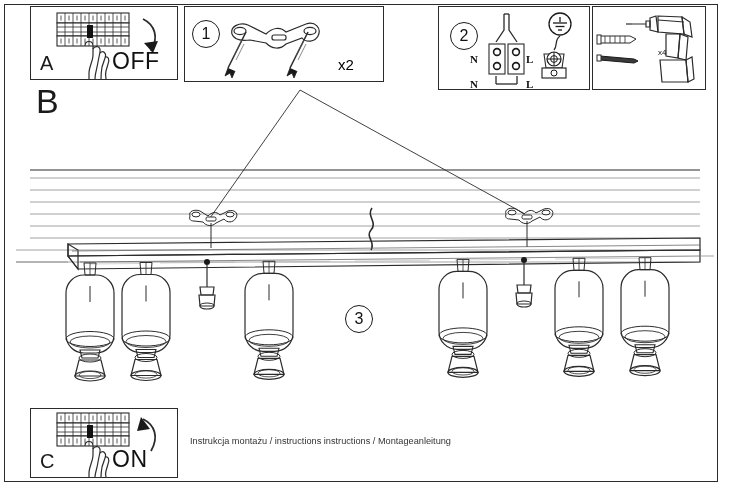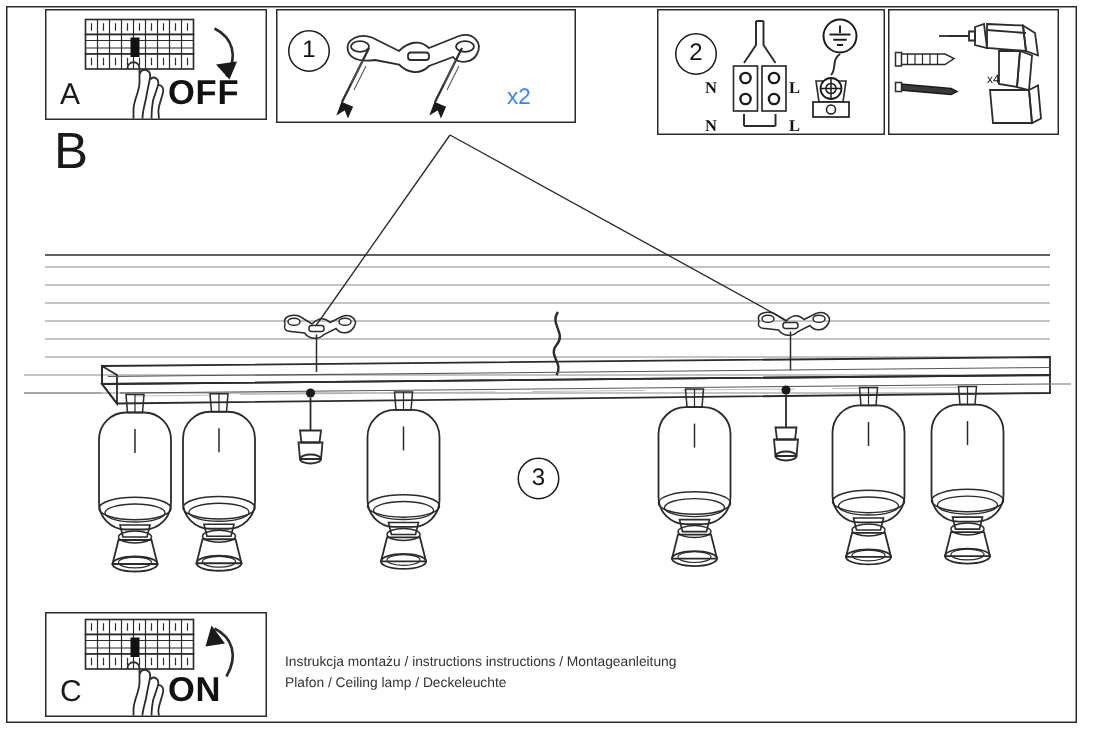--- a/index.html
+++ b/index.html
@@ -4,24 +4,24 @@
 <style>
   html,body{margin:0;padding:0;background:#ffffff;}
   body{width:730px;height:486px;font-family:"Liberation Sans",sans-serif;color:#1a1a1a;}
   #page{position:relative;width:730px;height:486px;overflow:hidden;background:#fff;}
   .abs{position:absolute;}
   .frame{position:absolute;left:4px;top:4px;width:714px;height:478px;border:1.6px solid #2b2b2b;box-sizing:border-box;}
   .panel{position:absolute;border:1.4px solid #2b2b2b;box-sizing:border-box;background:#fff;}
   .letterA{position:absolute;left:40px;top:52px;font-size:20px;}
   .letterB{position:absolute;left:36px;top:82px;font-size:34px;}
   .letterC{position:absolute;left:40px;top:450px;font-size:20px;}
-  .onofftext{position:absolute;font-size:23px;font-weight:700;letter-spacing:0.5px;color:#111;}
+  .onofftext{position:absolute;font-size:23px;font-weight:400;letter-spacing:0.5px;color:#111;}
   .circnum{position:absolute;width:26px;height:26px;border:1.6px solid #1a1a1a;border-radius:50%;
            display:flex;align-items:center;justify-content:center;font-size:16px;background:#fff;color:#111;}
-  .x2{position:absolute;font-size:15px;color:#3b82f6;}
+  .x2{position:absolute;font-size:15px;color:#000000;}
   .x4{position:absolute;font-size:8px;color:#111;}
   .nl{position:absolute;font-size:11px;font-weight:700;color:#111;font-family:"Liberation Serif",serif;}
   .footer{position:absolute;left:190px;top:434px;font-size:9.2px;line-height:14px;color:#333;}
   svg{display:block;overflow:visible;}
   .ln{stroke:#2b2b2b;fill:none;}
   .thin{stroke:#555;stroke-width:0.7;fill:none;}
   .hatch{stroke:#8a8a8a;stroke-width:0.8;fill:none;}
 </style>
 </head>
 <body>
@@ -430,16 +430,15 @@
         <path class="ln" stroke-width="1.8" d="M120 42 C128 28 124 16 112 10"></path>
         <path d="M119 20 L110 8 L106 22 Z" fill="#1a1a1a"></path>
       </g>
     </svg>
   </div>
   <div class="letterC">C</div>
   <div class="onofftext" style="left:112px;top:446px;">ON</div>
 
   <div class="footer">
     <div>Instrukcja montażu / instructions instructions / Montageanleitung</div>
-    <div>Plafon / Ceiling lamp / Deckeleuchte</div>
   </div>
 
 </div>
 
 </body></html>

